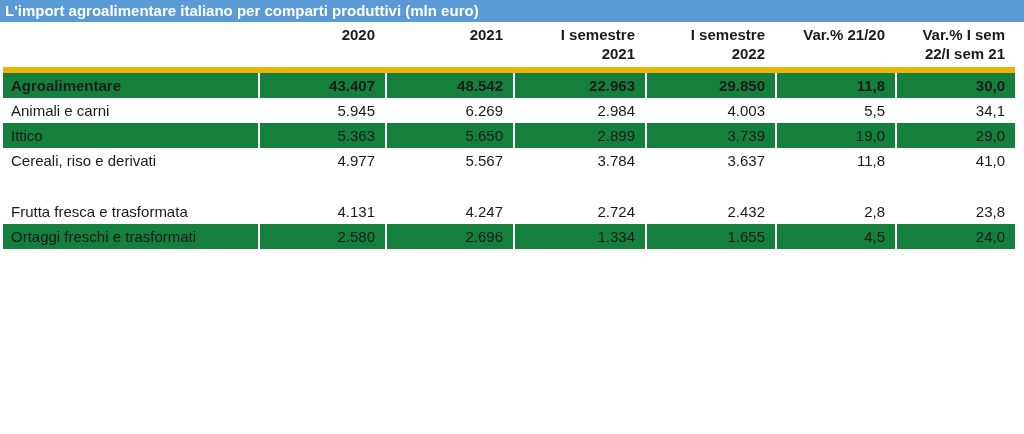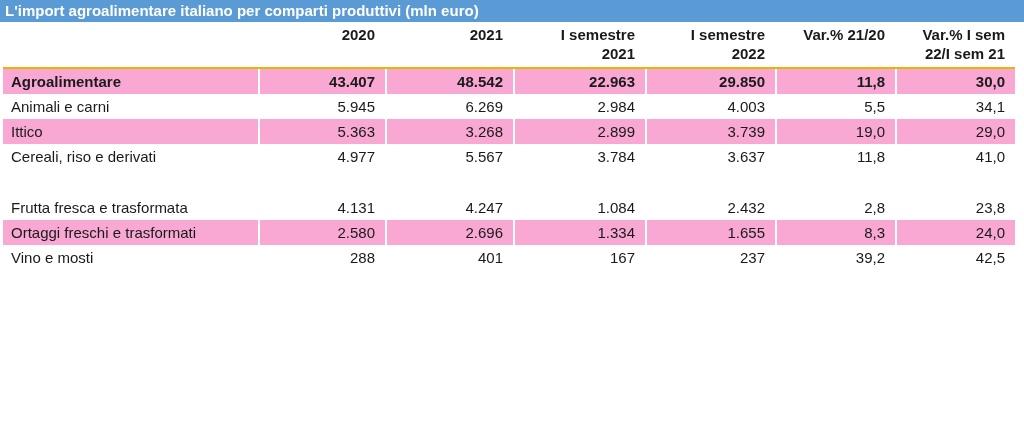--- a/index.html
+++ b/index.html
@@ -46,40 +46,40 @@
     box-sizing: border-box;
     font-size: 15px;
     overflow: hidden;
     white-space: nowrap;
   }
   thead th {
     font-weight: 700;
     text-align: right;
     vertical-align: top;
     padding: 3px 10px 4px 0;
-    border-bottom: 2px solid #eab308;
+    border-bottom: 6px solid #eab308;
   }
   thead th .hline {
     line-height: 19px;
     min-height: 19px;
   }
   tbody td {
     height: 25px;
     padding: 0;
   }
   tbody td.lbl {
     text-align: left;
     padding-left: 8px;
   }
   tbody td.num {
     text-align: right;
     padding-right: 10px;
   }
   tbody td + td { border-left: 2px solid #ffffff; }
-  tr.stripe td { background: #f9a8d4; }
+  tr.stripe td { background: #15803d; }
   tr.bold td { font-weight: 700; }
   tr.empty td { height: 26px; background: #ffffff; }
 </style>
 </head>
 <body>
 
 <div class="page">
   <div class="title-bar">
     <span>L'import agroalimentare italiano per comparti produttivi (mln euro)</span>
   </div>
@@ -140,21 +140,21 @@
           <td class="num">5.945</td>
           <td class="num">6.269</td>
           <td class="num">2.984</td>
           <td class="num">4.003</td>
           <td class="num">5,5</td>
           <td class="num">34,1</td>
         </tr>
         <tr class="stripe">
           <td class="lbl">Ittico</td>
           <td class="num">5.363</td>
-          <td class="num">3.268</td>
+          <td class="num">5.650</td>
           <td class="num">2.899</td>
           <td class="num">3.739</td>
           <td class="num">19,0</td>
           <td class="num">29,0</td>
         </tr>
         <tr>
           <td class="lbl">Cereali, riso e derivati</td>
           <td class="num">4.977</td>
           <td class="num">5.567</td>
           <td class="num">3.784</td>
@@ -162,38 +162,29 @@
           <td class="num">11,8</td>
           <td class="num">41,0</td>
         </tr>
         <tr class="empty">
           <td colspan="7"></td>
         </tr>
         <tr>
           <td class="lbl">Frutta fresca e trasformata</td>
           <td class="num">4.131</td>
           <td class="num">4.247</td>
-          <td class="num">1.084</td>
+          <td class="num">2.724</td>
           <td class="num">2.432</td>
           <td class="num">2,8</td>
           <td class="num">23,8</td>
         </tr>
         <tr class="stripe">
           <td class="lbl">Ortaggi freschi e trasformati</td>
           <td class="num">2.580</td>
           <td class="num">2.696</td>
           <td class="num">1.334</td>
           <td class="num">1.655</td>
-          <td class="num">8,3</td>
+          <td class="num">4,5</td>
           <td class="num">24,0</td>
-        </tr>
-        <tr>
-          <td class="lbl">Vino e mosti</td>
-          <td class="num">288</td>
-          <td class="num">401</td>
-          <td class="num">167</td>
-          <td class="num">237</td>
-          <td class="num">39,2</td>
-          <td class="num">42,5</td>
         </tr>
       </tbody>
   </table>
 </div>
 
 </body></html>

